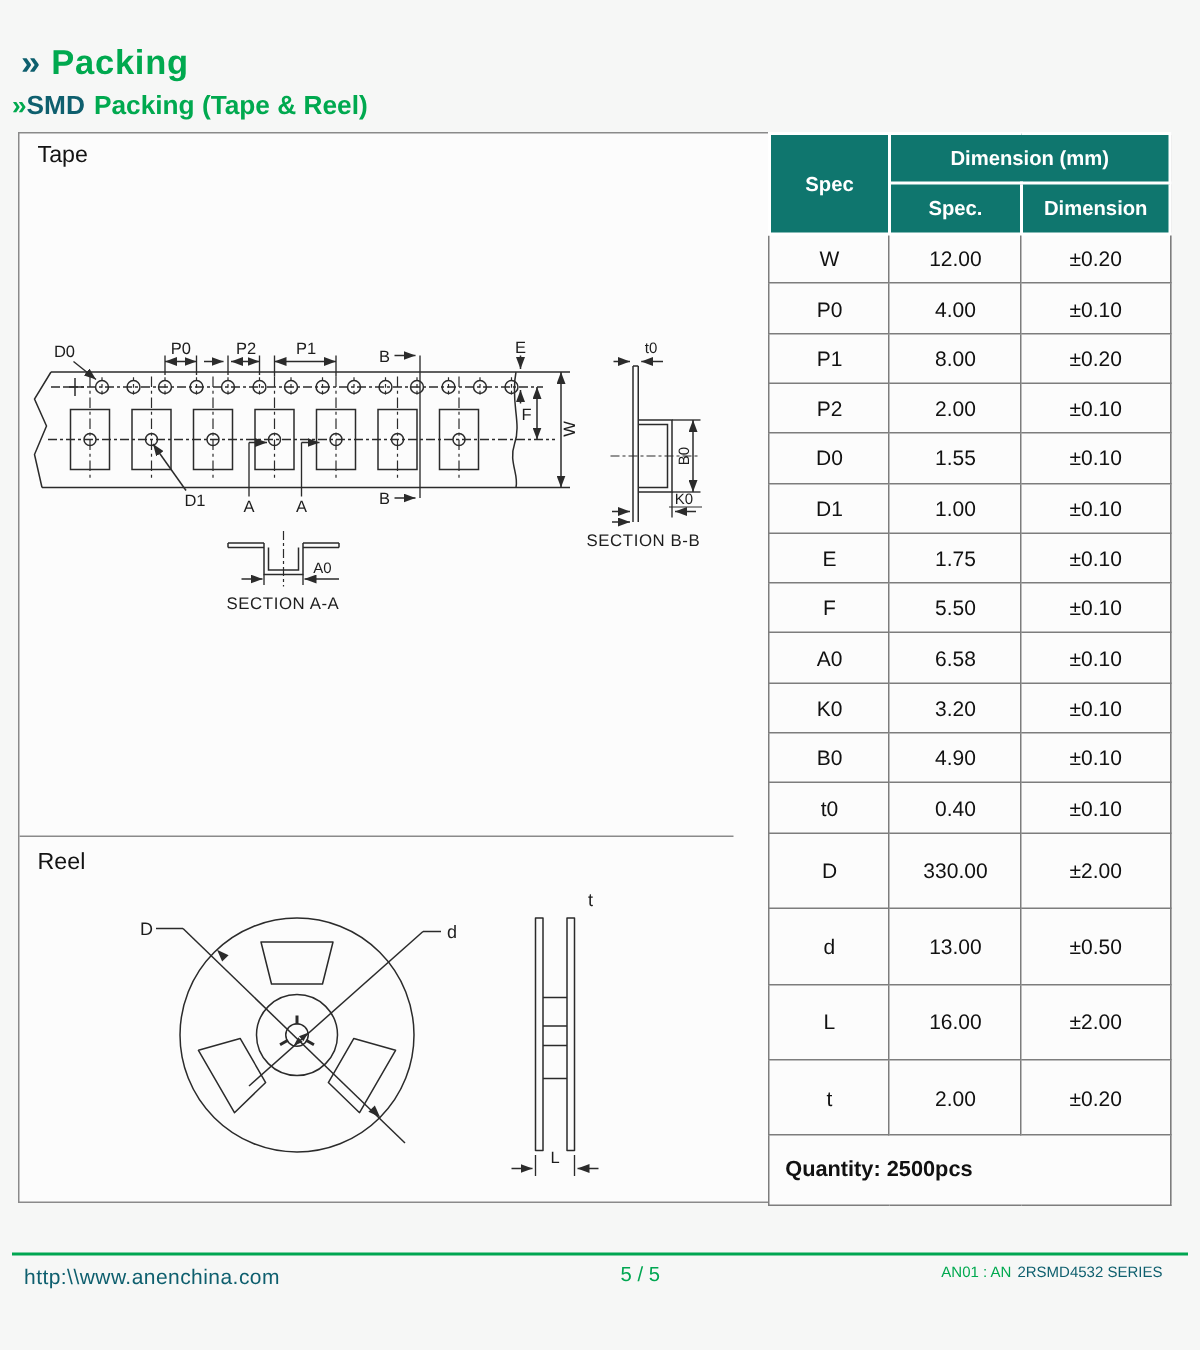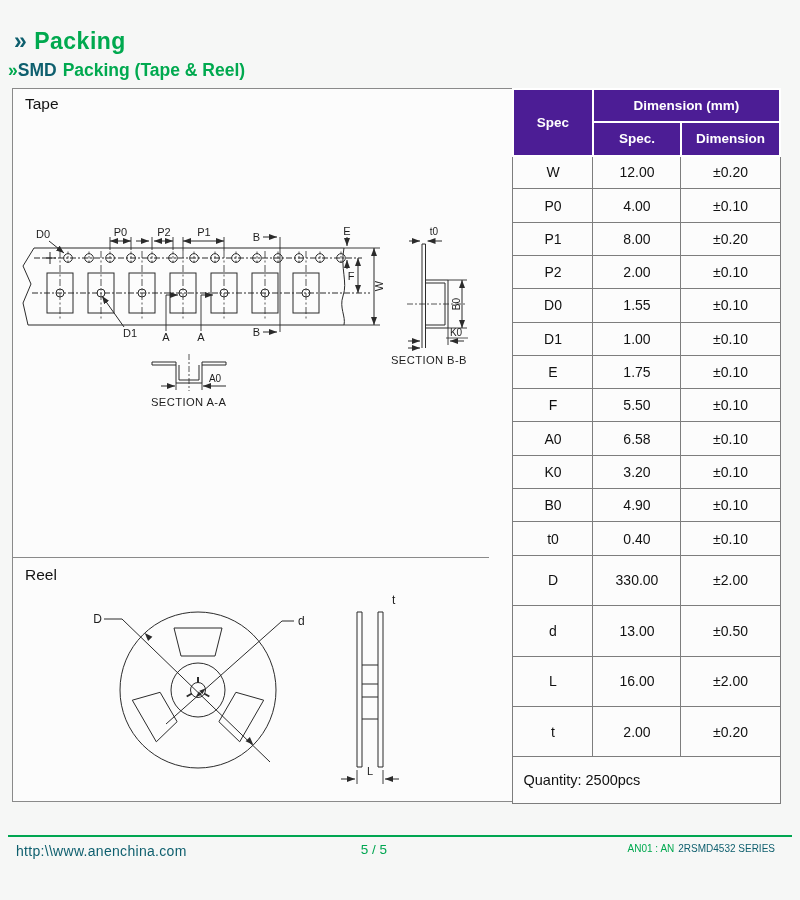--- a/index.html
+++ b/index.html
@@ -17,29 +17,29 @@
   .sec-label{position:absolute;left:12px;font-size:15.5px;color:#141414;}
   .tape-section{position:absolute;left:0;top:0;width:476px;height:464px;}
   .tape-section .sec-label{top:6px;}
   .reel-section{position:absolute;left:0;top:468px;width:476px;height:248px;border-top:1px solid #8a8a8a;text-decoration:underline;}
   .reel-section .sec-label{top:8px;}
   svg{position:absolute;}
   svg text{fill:#1d1d1d;font-family:"Liberation Sans",sans-serif;}
   .dim-table{position:absolute;top:-1px;right:-1px;width:267px;height:716px;border-collapse:collapse;
              table-layout:fixed;background:#fcfcfc;font-size:14px;color:#111;}
   .dim-table td{border:1px solid #7d7d7d;text-align:center;}
-  .dim-table th{background:#4c1d95;color:#fff;border:2px solid #fff;font-size:13.5px;font-weight:bold;text-align:center;}
+  .dim-table th{background:#0f766e;color:#fff;border:2px solid #fff;font-size:13.5px;font-weight:bold;text-align:center;}
   .dim-table tr.hr{height:33px;}
   .dim-table tr.sm{height:33px;}
   .dim-table tr.lg{height:50px;}
   .dim-table tr.qty{height:46px;}
-  .dim-table td.qcell{text-align:left;padding-left:10px;font-size:14.5px;}
+  .dim-table td.qcell{text-align:left;padding-left:10px;font-size:14.5px;font-weight:bold;}
   .footer-line{position:absolute;left:8px;top:835px;width:784px;height:2px;background:#00A651;}
   .footer-url{position:absolute;left:16px;top:843px;font-size:14px;color:#0E5F6E;letter-spacing:.3px;}
-  .footer-page{position:absolute;left:324px;top:842px;width:100px;text-align:center;font-size:13.5px;color:#00A651;}
+  .footer-page{position:absolute;left:340px;top:842px;width:100px;text-align:right;font-size:13.5px;color:#00A651;}
   .footer-doc{position:absolute;right:25px;top:843px;font-size:10px;}
   .footer-doc .grn{color:#00A94F;}
   .footer-doc .tl{color:#0E5F6E;margin-left:4px;}
 </style>
 </head>
 <body>
 
 <div class="page">
 
   <div class="title"><span class="chev">»</span>

